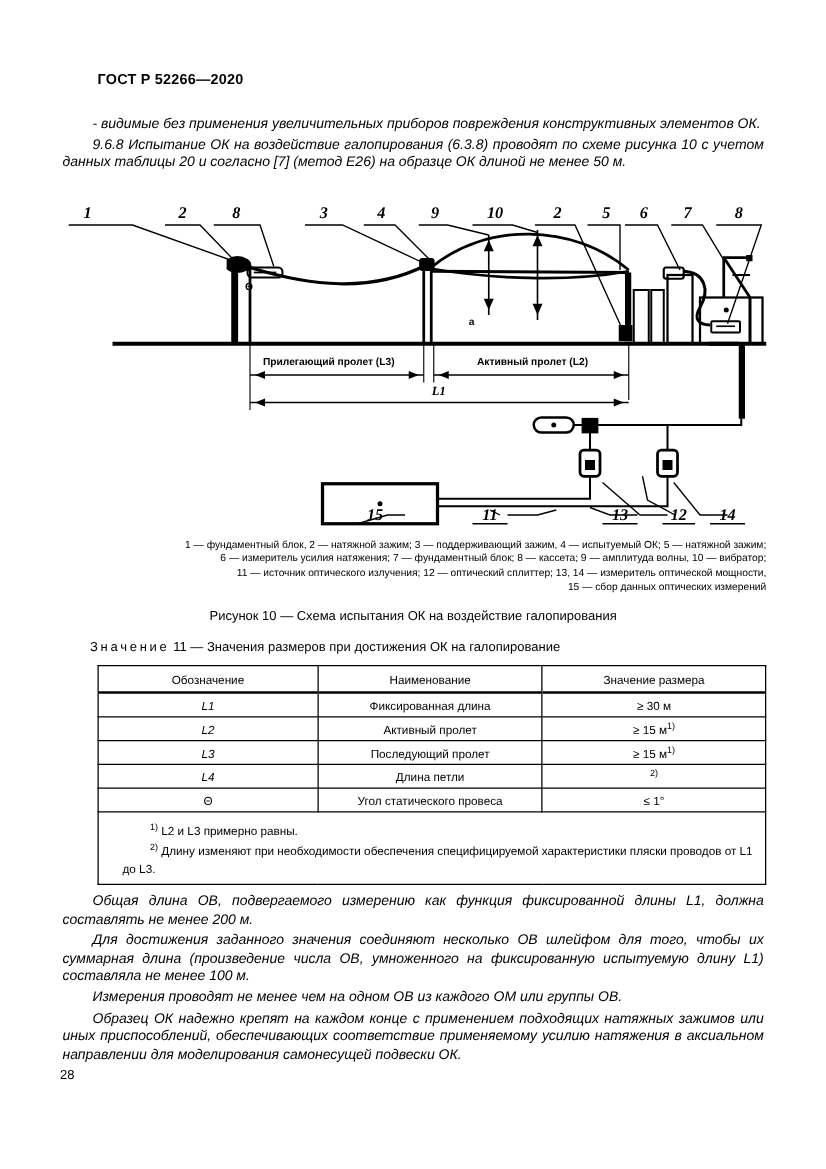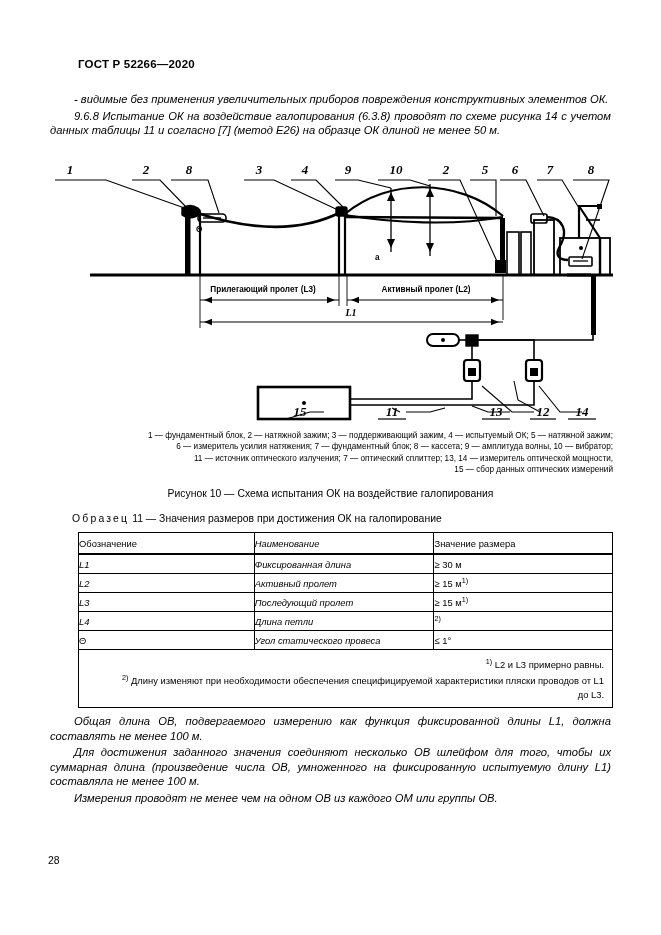--- a/index.html
+++ b/index.html
@@ -85,33 +85,34 @@
     position: absolute;
     left: 78px;
     top: 532px;
     width: 535px;
     border-collapse: collapse;
     font-size: 9.4px;
   }
   table.gost td, table.gost th {
     border: 1px solid #000;
     padding: 0;
+    text-align: center;
     font-weight: normal;
     height: 18px;
     vertical-align: middle;
   }
   table.gost tr.head td {
     border-bottom: 2px solid #000;
     height: 20px;
   }
   table.gost td.c1 { width: 176px; }
-  table.gost td.c2 { width: 180px; font-style: italic; }
+  table.gost td.c2 { width: 180px; }
   table.gost td.c3 { width: 179px; }
   table.gost td.footnotes {
-    text-align: right;
+    text-align: left;
     padding: 5px 8px 6px 19px;
     font-size: 9.4px;
     line-height: 13.2px;
     height: auto;
   }
   table.gost td.footnotes p { margin: 0; text-indent: 22px; }
   sup { font-size: 7.2px; vertical-align: super; }
 
   .page-number {
     position: absolute;
@@ -142,21 +143,21 @@
 </style>
 </head>
 <body>
 
 <div class="page">
 
   <div class="doc-header">ГОСТ Р 52266—2020</div>
 
   <div class="body-block" style="top:90px;">
     <p>- видимые без применения увеличительных приборов повреждения конструктивных элементов ОК.</p>
-    <p style="margin-top:2px;">9.6.8 Испытание ОК на воздействие галопирования (6.3.8) проводят по схеме рисунка 14 с учетом данных таблицы 11 и согласно [7] (метод E26) на образце ОК длиной не менее 50 м.</p>
+    <p style="margin-top:2px;">9.6.8 Испытание ОК на воздействие галопирования (6.3.8) проводят по схеме рисунка 10 с учетом данных таблицы 20 и согласно [7] (метод E26) на образце ОК длиной не менее 50 м.</p>
   </div>
 
   <div class="figure-wrap">
     <svg class="diagram" width="565" height="265" viewBox="0 0 565 265" xmlns="http://www.w3.org/2000/svg">
       <g fill="none" stroke="#000" stroke-width="1.4">
 
         <line x1="42" y1="115" x2="543" y2="115" stroke-width="3.2"></line>
 
         <rect x="137" y="47" width="5.5" height="68" fill="#000" stroke="none"></rect>
         <line x1="152" y1="52" x2="152" y2="115" stroke-width="2.2"></line>
@@ -320,28 +321,28 @@
           <path d="M344 248 L 352 252"></path>
           <path d="M466 221 L 470 240 L 492 252"></path>
         </g>
       </g>
     </svg>
   </div>
 
   <div class="legend">
     <div>1 — фундаментный блок, 2 — натяжной зажим; 3 — поддерживающий зажим, 4 — испытуемый ОК; 5 — натяжной зажим;</div>
     <div>6 — измеритель усилия натяжения; 7 — фундаментный блок; 8 — кассета; 9 — амплитуда волны, 10 — вибратор;</div>
-    <div>11 — источник оптического излучения; 7 — оптический сплиттер; 13, 14 — измеритель оптической мощности,</div>
+    <div>11 — источник оптического излучения; 12 — оптический сплиттер; 13, 14 — измеритель оптической мощности,</div>
     <div>15 — сбор данных оптических измерений</div>
   </div>
 
   <div class="fig-caption">Рисунок 10 — Схема испытания ОК на воздействие галопирования</div>
 
   <div class="table-title">
-    <span class="spaced">Образец</span>
+    <span class="spaced">Значение</span>
     <span>11</span>
     <span>— Значения размеров при достижения ОК на галопирование</span>
   </div>
 
   <table class="gost">
     <tbody>
       <tr class="head">
         <td class="c1">Обозначение</td>
         <td class="c2">Наименование</td>
         <td class="c3">Значение размера</td>
@@ -374,20 +375,21 @@
       <tr>
         <td class="footnotes" colspan="3">
           <p><sup>1)</sup> <span>L2 и L3 примерно равны.</span></p>
           <p><sup>2)</sup> <span>Длину изменяют при необходимости обеспечения специфицируемой характеристики пляски проводов от L1 до L3.</span></p>
         </td>
       </tr>
     </tbody>
   </table>
 
   <div class="body-block" style="top:712px;">
-    <p>Общая длина ОВ, подвергаемого измерению как функция фиксированной длины L1, должна составлять не менее 100 м.</p>
+    <p>Общая длина ОВ, подвергаемого измерению как функция фиксированной длины L1, должна составлять не менее 200 м.</p>
     <p>Для достижения заданного значения соединяют несколько ОВ шлейфом для того, чтобы их суммарная длина (произведение числа ОВ, умноженного на фиксированную испытуемую длину L1) составляла не менее 100 м.</p>
     <p>Измерения проводят не менее чем на одном ОВ из каждого ОМ или группы ОВ.</p>
+    <p>Образец ОК надежно крепят на каждом конце с применением подходящих натяжных зажимов или иных приспособлений, обеспечивающих соответствие применяемому усилию натяжения в аксиальном направлении для моделирования самонесущей подвески ОК.</p>
   </div>
 
   <div class="page-number">28</div>
 
 </div>
 
 </body></html>

